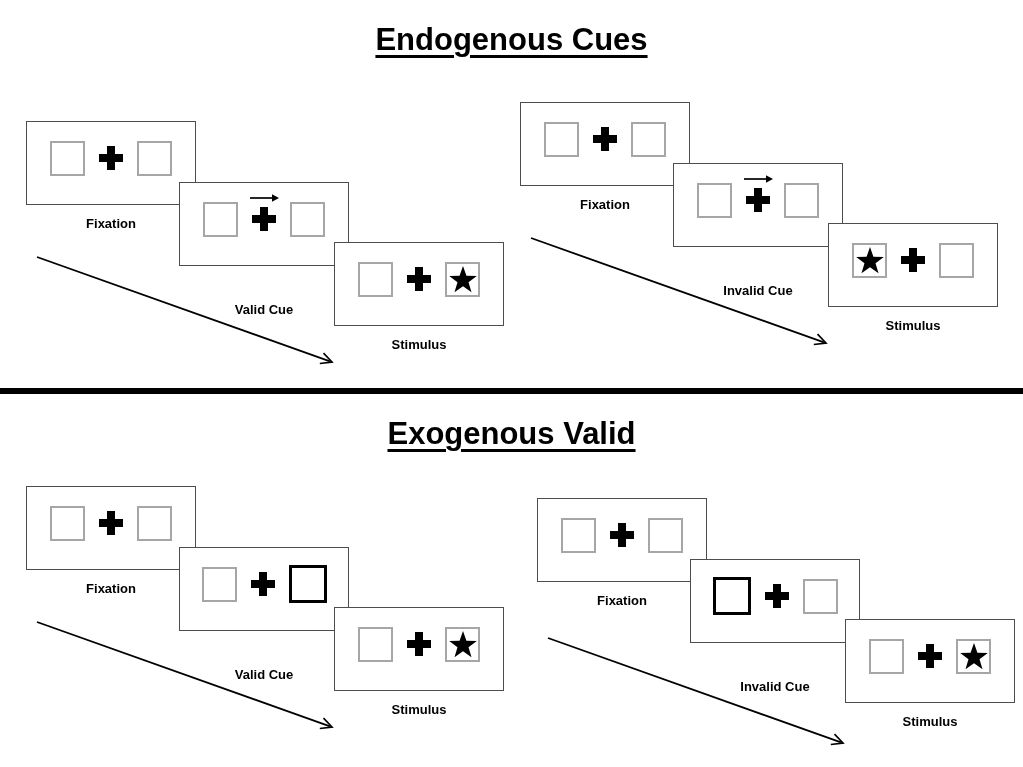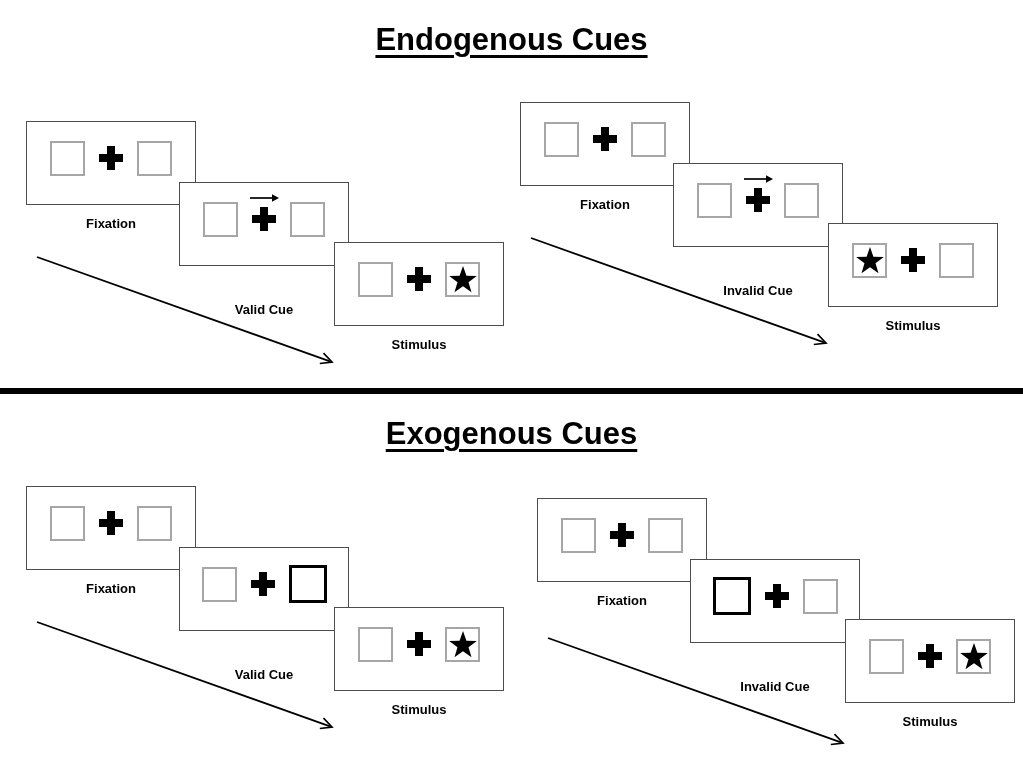--- a/index.html
+++ b/index.html
@@ -124,21 +124,21 @@
         </svg>
         <div class="square"></div>
       </div>
     <div class="plabel pl0">Fixation</div>
     <div class="plabel pl1">Invalid Cue</div>
     <div class="plabel pl2">Stimulus</div>
   </div>
 
   <div class="divider"></div>
 
-  <h1 class="title t-exo">Exogenous Cues</h1>
+  <h1 class="title t-exo">Exogenous Valid</h1>
 
   <div class="seq seq-bl">
     <svg class="flow" width="482" height="268" viewBox="0 0 482 268">
       <line x1="11" y1="136" x2="304" y2="240.4" stroke="#000" stroke-width="1.8"></line>
       <path d="M293.8 242.5 L306 241 L297.5 232.1" fill="none" stroke="#000" stroke-width="1.7"></path>
     </svg>
     <div class="panel pp0">
         <div class="square"></div>
         <svg width="24" height="24" viewBox="0 0 24 24">
           <path d="M8 0 h8 v8 h8 v8 h-8 v8 h-8 v-8 h-8 v-8 h8 z" fill="#000000"></path>

